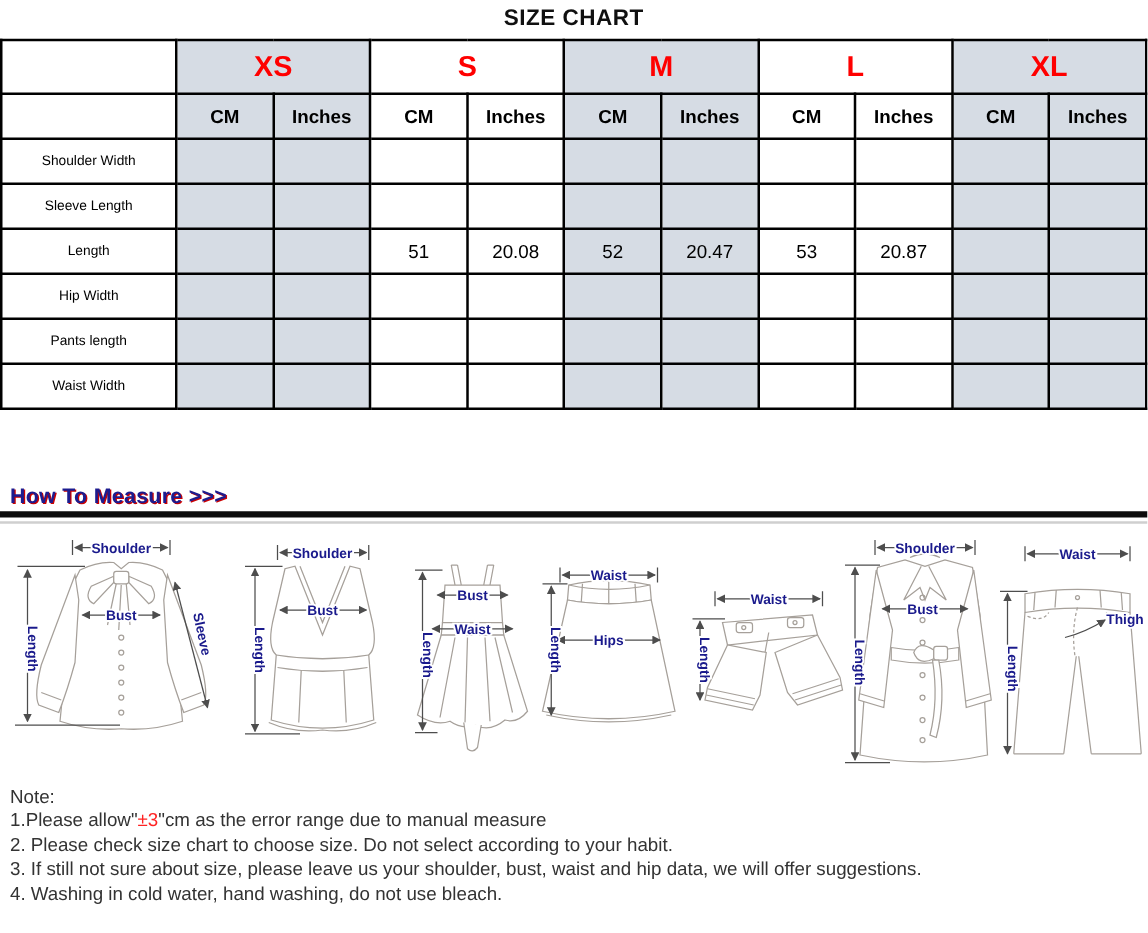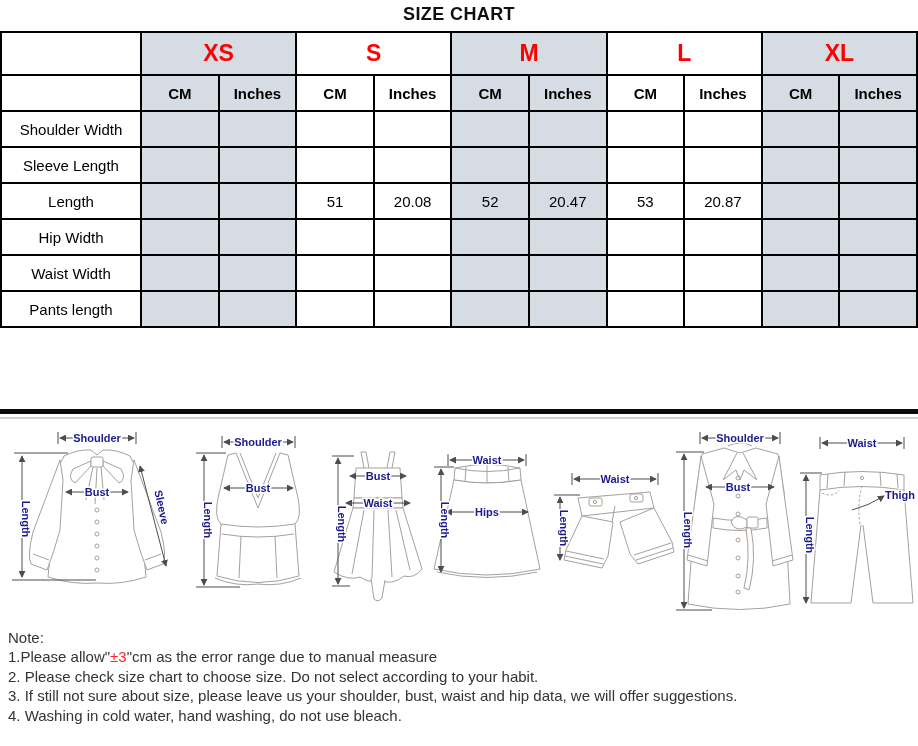--- a/index.html
+++ b/index.html
@@ -13,21 +13,21 @@
                      border-collapse:collapse; table-layout:fixed;padding-left:23px; }
   .size-table th, .size-table td { border:2px solid #000; text-align:center;
                      vertical-align:middle; padding:0; overflow:hidden; background:#fff; }
   .size-table .sh { background:#d6dce4; }
   .c-label { width:140px; }
   .r-size  { height:43px; }
   .r-unit  { height:36px; }
   .r-data  { height:36px; }
   .size-cell { font-size:23px; font-weight:700; color:#ff0000; }
   .unit-cell { font-size:15px; font-weight:700; color:#000; }
-  .row-label { font-size:15px; font-weight:400; color:#000; }
+  .row-label { font-size:11px; font-weight:400; color:#000; }
   .val-cell  { font-size:15px; color:#000; }
 
   .measure-heading { position:absolute; top:387px; left:8px; font-size:17px;
     font-weight:800; color:#1c1c8f; letter-spacing:.3px;
     text-shadow:1px 1px 0 #cc0000; }
   .bar-black { position:absolute; top:409px; left:0; width:918px; height:5px; background:#0c0c0c; }
   .bar-gray  { position:absolute; top:417px; left:0; width:918px; height:2px; background:#cfcfcf; }
 
   svg.diagrams { position:absolute; top:420px; left:0; }
   .g  { stroke:#a6a09a; fill:none; stroke-width:1; }
@@ -122,48 +122,49 @@
       <td class="val-cell"></td>
       <td class="val-cell"></td>
       <td class="val-cell sh"></td>
       <td class="val-cell sh"></td>
       <td class="val-cell"></td>
       <td class="val-cell"></td>
       <td class="val-cell sh"></td>
       <td class="val-cell sh"></td>
     </tr>
     <tr class="r-data">
+      <td class="row-label">Pants length</td>
+      <td class="val-cell sh"></td>
+      <td class="val-cell sh"></td>
+      <td class="val-cell"></td>
+      <td class="val-cell"></td>
+      <td class="val-cell sh"></td>
+      <td class="val-cell sh"></td>
+      <td class="val-cell"></td>
+      <td class="val-cell"></td>
+      <td class="val-cell sh"></td>
+      <td class="val-cell sh"></td>
+    </tr>
+    <tr class="r-data">
       <td class="row-label">Waist Width</td>
-      <td class="val-cell sh"></td>
-      <td class="val-cell sh"></td>
-      <td class="val-cell"></td>
-      <td class="val-cell"></td>
-      <td class="val-cell sh"></td>
-      <td class="val-cell sh"></td>
-      <td class="val-cell"></td>
-      <td class="val-cell"></td>
-      <td class="val-cell sh"></td>
-      <td class="val-cell sh"></td>
-    </tr>
-    <tr class="r-data">
-      <td class="row-label">Pants length</td>
       <td class="val-cell sh"></td>
       <td class="val-cell sh"></td>
       <td class="val-cell"></td>
       <td class="val-cell"></td>
       <td class="val-cell sh"></td>
       <td class="val-cell sh"></td>
       <td class="val-cell"></td>
       <td class="val-cell"></td>
       <td class="val-cell sh"></td>
       <td class="val-cell sh"></td>
     </tr>
   </tbody>
     </table>
 
+  <div class="measure-heading">How To Measure &gt;&gt;&gt;</div>
   <div class="bar-black"></div>
   <div class="bar-gray"></div>
 
   <svg class="diagrams" width="918" height="205" viewBox="0 0 918 205">
     <defs>
       <marker id="ar" viewBox="0 0 8 8" refX="7" refY="4" markerWidth="7" markerHeight="7" orient="auto-start-reverse">
         <path d="M0,0 L8,4 L0,8 z" fill="#4d4d4d"></path>
       </marker>
     </defs>
 

